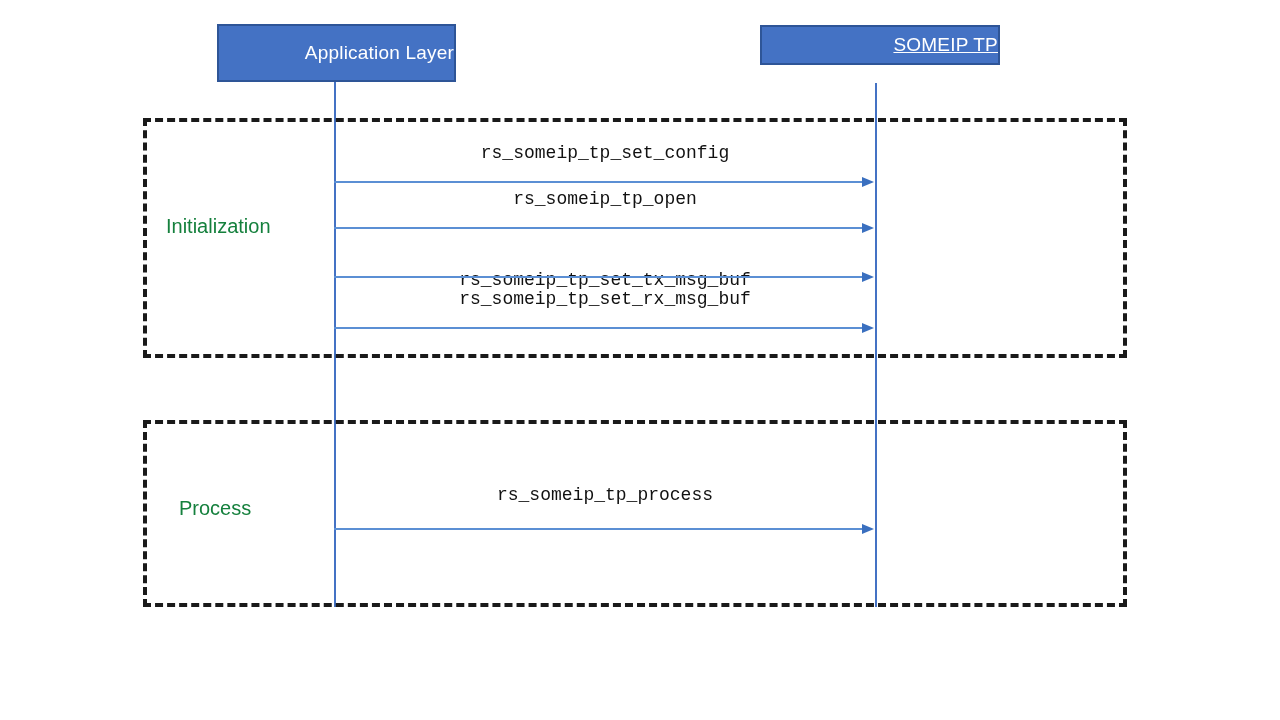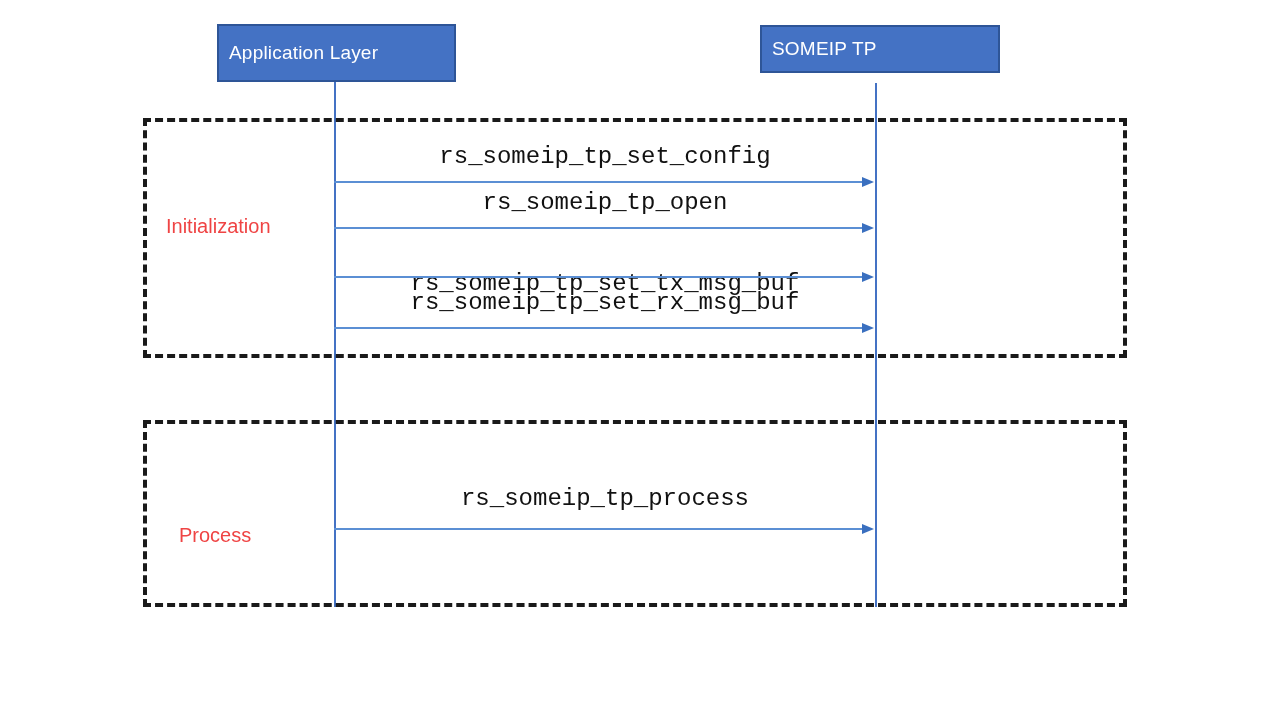--- a/index.html
+++ b/index.html
@@ -24,38 +24,39 @@
 
   
   .participant {
     position: absolute;
     box-sizing: border-box;
     background: #4472c4;
     border: 2px solid #2e5597;
     color: #ffffff;
     display: flex;
     align-items: center;
-    justify-content: flex-start;
+    justify-content: flex-end;
     font-family: "Liberation Sans", sans-serif;
     font-size: 19px;
     letter-spacing: 0.2px;
     white-space: nowrap;
     padding-left: 10px;
   }
   #participant-app {
     left: 217px;
     top: 24px;
     width: 239px;
     height: 58px;
   }
   #participant-tp {
     left: 760px;
     top: 25px;
     width: 240px;
-    height: 48px;
+    height: 40px;
+    text-decoration: underline;
   }
 
   
   .lifeline {
     position: absolute;
     width: 2px;
     background: #4472c4;
   }
   #lifeline-app {
     left: 334px;
@@ -85,31 +86,30 @@
     left: 143px;
     top: 420px;
     width: 984px;
     height: 187px;
   }
 
   .fragment-label {
     position: absolute;
     font-family: "Liberation Sans", sans-serif;
     font-size: 20px;
-    color: #ef4444;
+    color: #15803d;
     white-space: nowrap;
   }
   #fragment-label-initialization {
     left: 166px;
     top: 215px;
   }
   #fragment-label-process {
     left: 179px;
     top: 497px;
-    margin-top: 27px;
   }
 
   
   .message {
     position: absolute;
     left: 334px;
     width: 542px;
     height: 0;
   }
   .message-line {
@@ -129,21 +129,21 @@
     border-top: 5px solid transparent;
     border-bottom: 5px solid transparent;
     border-left: 12px solid #3a6fbf;
   }
   .message-label {
     position: absolute;
     left: 0;
     width: 542px;
     text-align: center;
     font-family: "Liberation Mono", monospace;
-    font-size: 24px;
+    font-size: 18px;
     color: #111111;
     white-space: nowrap;
   }
 </style>
 </head>
 <body>
 
 <div id="canvas">
 
   <div id="participant-app" class="participant">

